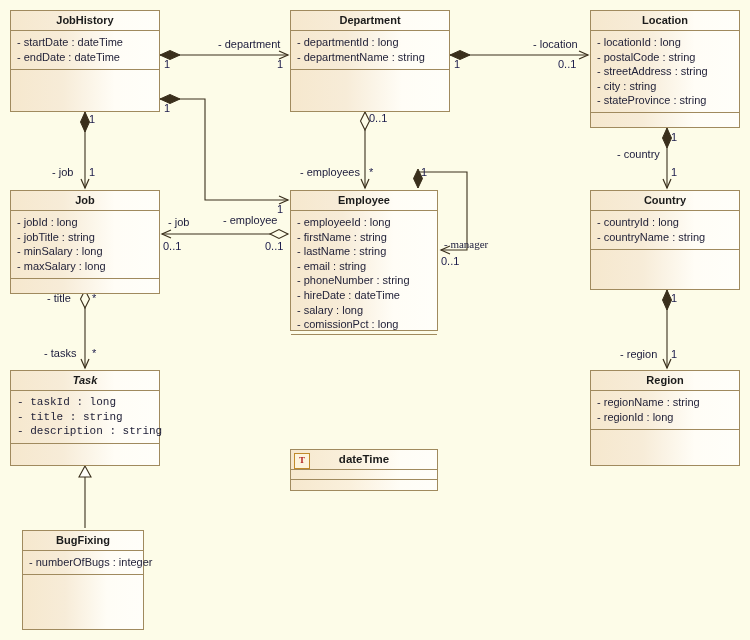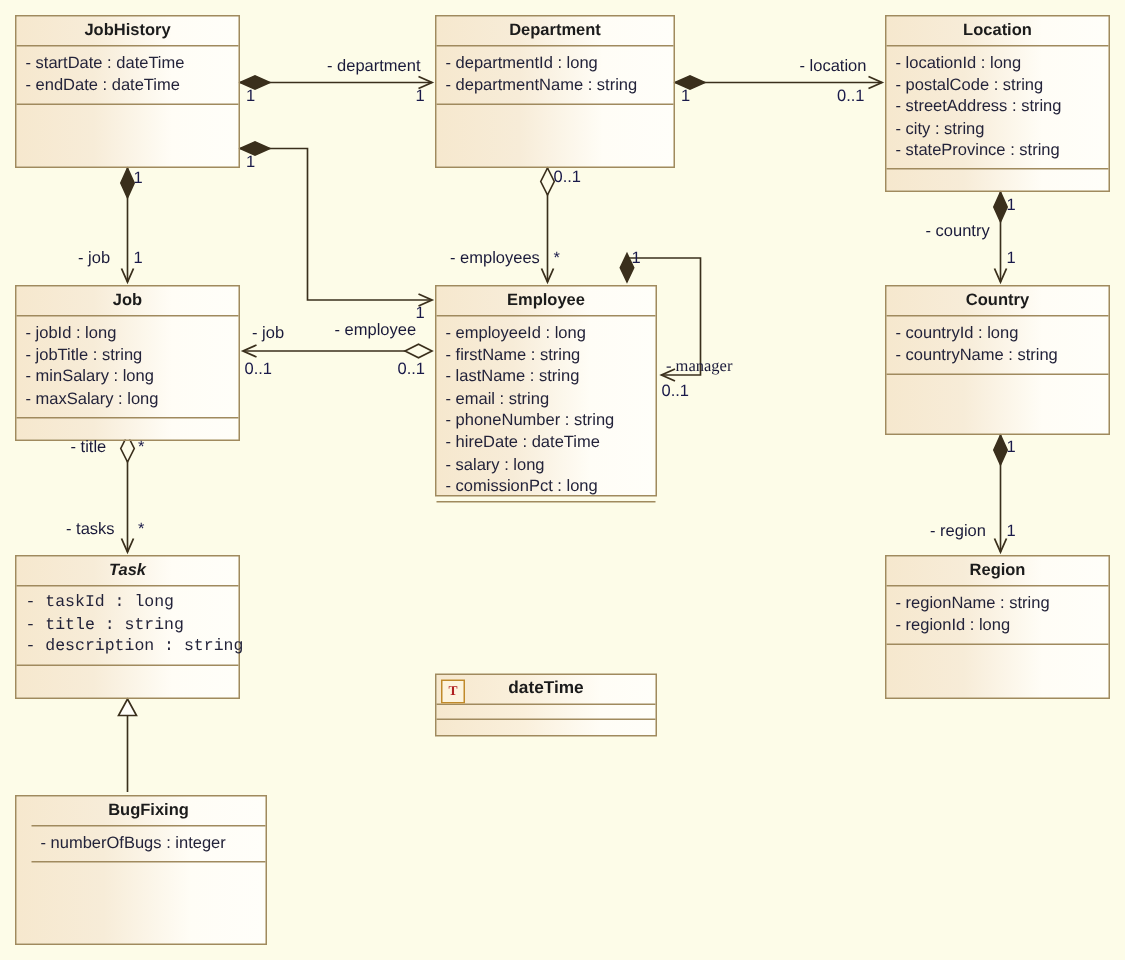--- a/index.html
+++ b/index.html
@@ -234,21 +234,21 @@
 
   <div class="uml-class" style="left:590px;top:370px;width:150px;height:96px;">
     <div class="uml-head">Region</div>
     <div class="uml-attrs" style="height:39px;">
       <div class="attr">- regionName : string</div>
       <div class="attr">- regionId : long</div>
     </div>
     <div class="uml-ops empty"></div>
   </div>
 
-  <div class="uml-class" style="left:10px;top:530px;width:168px;height:100px;padding-left:10px;">
+  <div class="uml-class" style="left:22px;top:530px;width:122px;height:100px;">
     <div class="uml-head">BugFixing</div>
     <div class="uml-attrs" style="height:24px;">
       <div class="attr">- numberOfBugs : integer</div>
     </div>
     <div class="uml-ops empty"></div>
   </div>
 
   <div class="uml-datatype" style="left:290px;top:449px;width:148px;height:42px;">
     <div class="dt-head">
       <span class="dt-icon">T</span>

